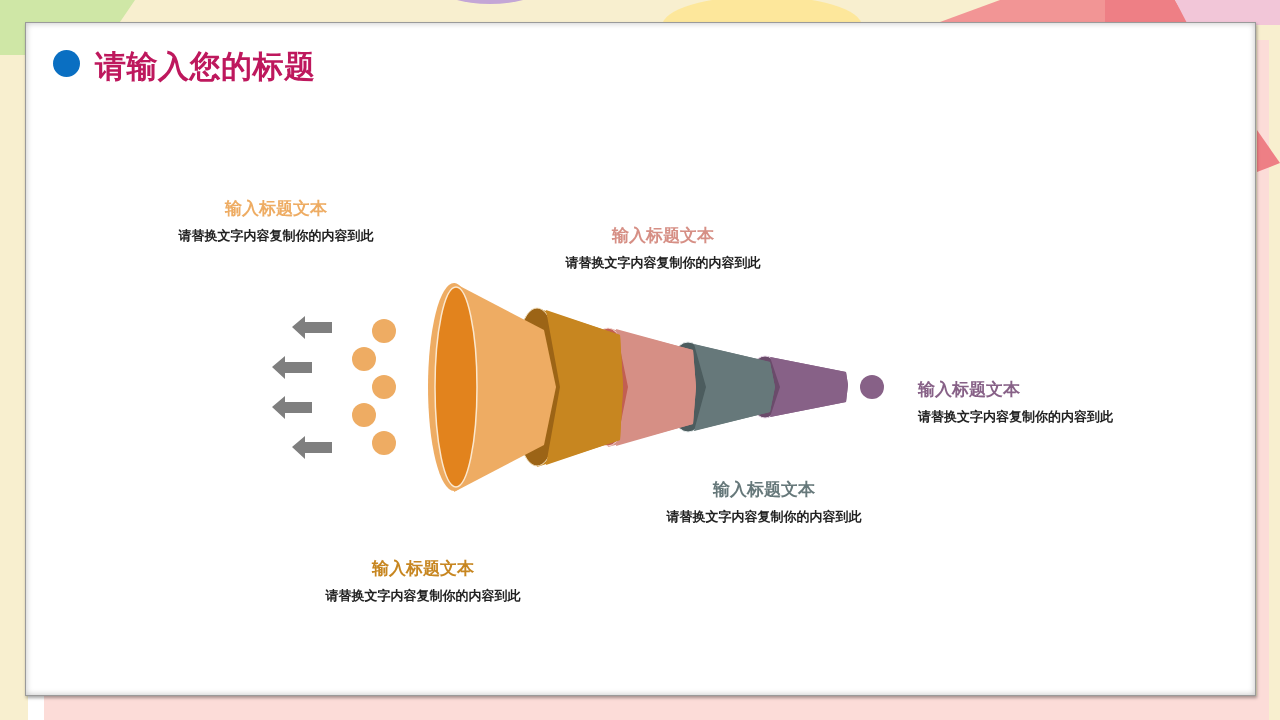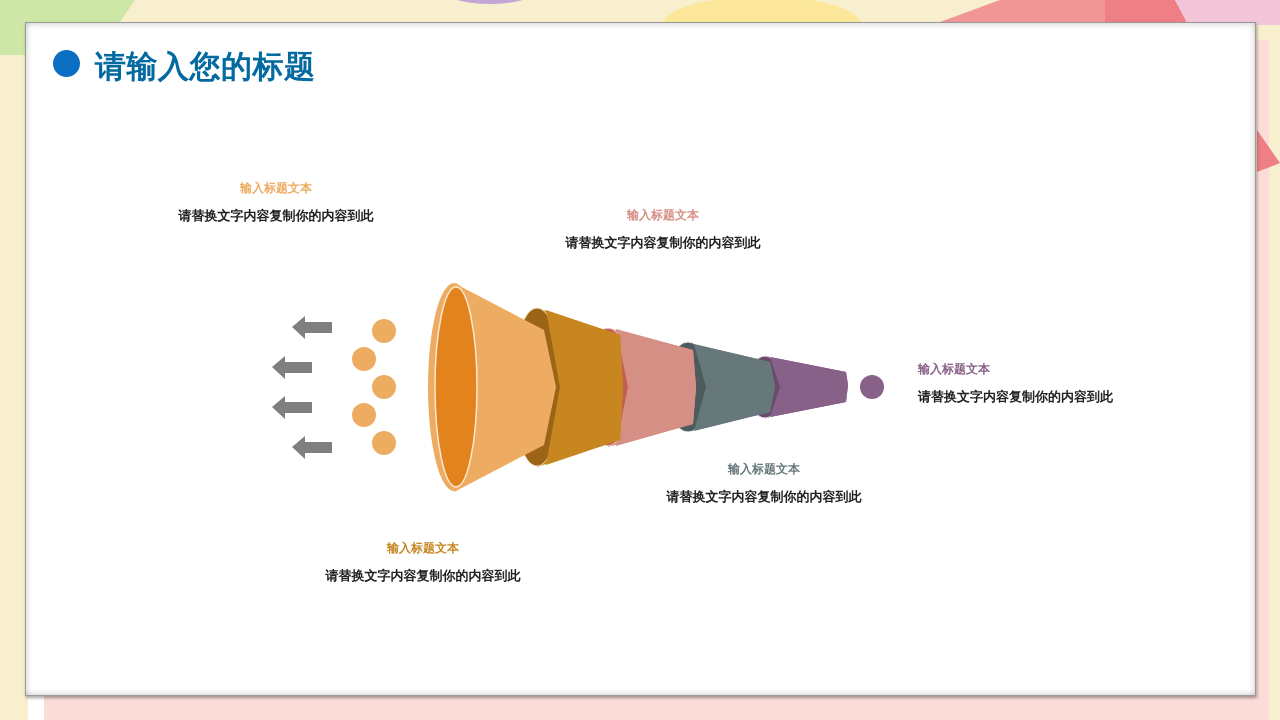--- a/index.html
+++ b/index.html
@@ -15,26 +15,26 @@
     border: 1px solid #9a9a9a;
     box-shadow: inset 0 0 6px rgba(0,0,0,0.25), 1px 2px 3px rgba(0,0,0,0.35);
     box-sizing: border-box;
   }
   .title-dot {
     position: absolute; left: 53px; top: 50px; width: 27px; height: 27px;
     border-radius: 50%; background: #0a6fc2;
   }
   .title {
     position: absolute; left: 95px; top: 46px;
-    font-size: 31px; font-weight: bold; color: #0369a1; letter-spacing: 0.5px;
+    font-size: 31px; font-weight: bold; color: #be185d; letter-spacing: 0.5px;
     white-space: nowrap;
   }
   .diagram { position: absolute; left: 0; top: 0; width: 1280px; height: 720px; }
   .label { position: absolute; text-align: center; white-space: nowrap; }
-  .label .h { font-size: 12px; font-weight: bold; line-height: 22px; }
+  .label .h { font-size: 17px; font-weight: bold; line-height: 22px; margin-top: 20px; }
   .label .b { font-size: 13px; color: #222; margin-top: 8px; line-height: 18px; font-weight: bold; }
   .label.left { text-align: left; }
 </style>
 </head>
 <body>
 
 <svg class="bg" viewBox="0 0 1280 720">
   <rect x="0" y="0" width="1280" height="720" fill="#f8efcf"></rect>
   <polygon points="0,0 135,0 120,22 25,22 25,55 0,55" fill="#cfe7a6"></polygon>
   <ellipse cx="490" cy="-12" rx="50" ry="16" fill="#c4a6d6"></ellipse>

